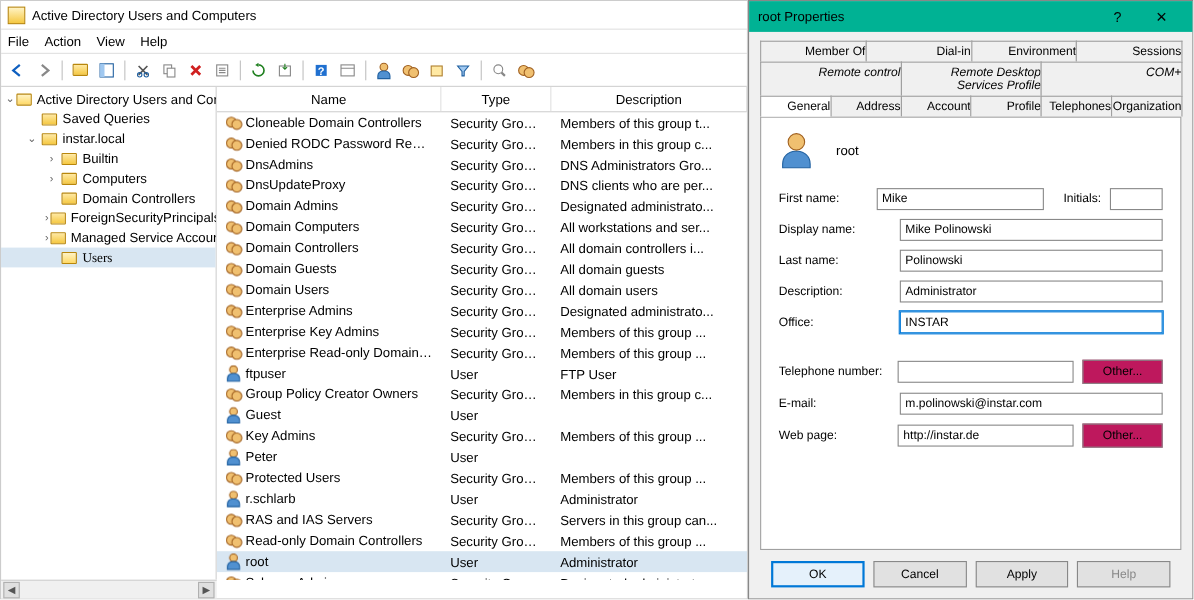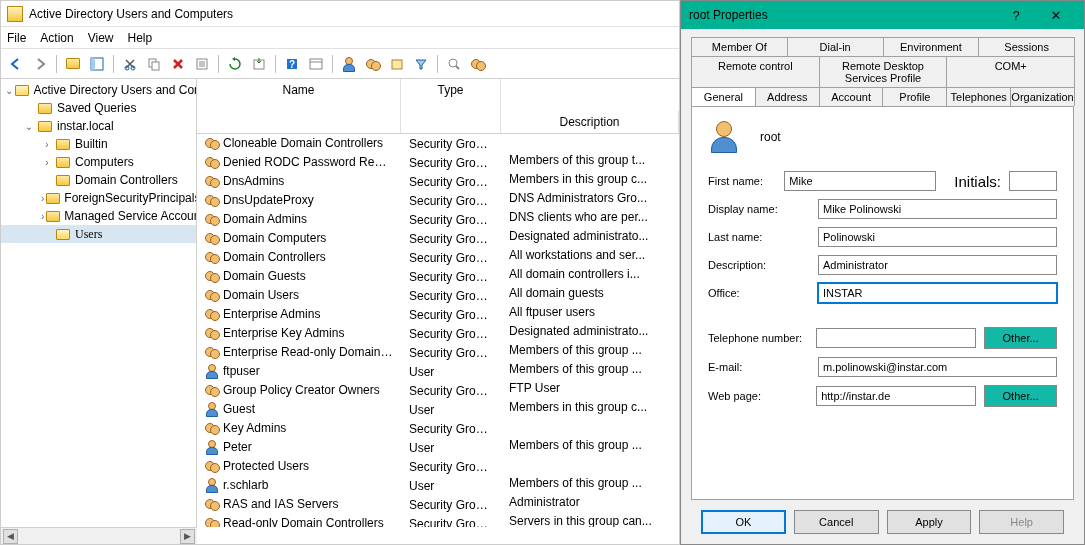--- a/index.html
+++ b/index.html
@@ -23,56 +23,56 @@
 .tree-item .ticon { width: 16px; height: 14px; margin-right: 4px; display: inline-flex; align-items: center; justify-content: center; }
 .tree-item.selected { background: #d8e6f2; font-family: Liberation Serif, serif; }
 .folder-icon { width: 14px; height: 11px; background: linear-gradient(#ffe9a3, #f5c842); border: 1px solid #b8860b; border-radius: 1px; }
 .folder-icon.open { background: linear-gradient(#fff3c4, #ffd966); }
 
 .list-panel { flex: 1; overflow: auto; }
 .list-header { display: flex; background: #fff; border-bottom: 1px solid #d0d0d0; position: sticky; top: 0; }
 .list-header div { padding: 4px 8px; border-right: 1px solid #e0e0e0; font-weight: normal; text-align: center; }
 .col-name { width: 204px; }
 .col-type { width: 100px; }
-.col-desc { flex: 1; margin-top: 32px; }
+.col-desc { flex: 1; }
 .list-row { display: flex; height: 19px; align-items: center; cursor: default; }
 .list-row.selected { background: #d8e6f2; }
 .list-row > div { padding: 0 8px; white-space: nowrap; overflow: hidden; text-overflow: ellipsis; }
 .row-icon { width: 16px; height: 16px; margin-right: 2px; display: inline-flex; vertical-align: middle; }
 .grp-icon { width: 14px; height: 14px; position: relative; }
 .grp-icon::before { content: ""; position: absolute; width: 8px; height: 8px; border-radius: 50%; background: #f0c070; border: 1px solid #a06020; left: 0; top: 2px; }
 .grp-icon::after { content: ""; position: absolute; width: 8px; height: 8px; border-radius: 50%; background: #f0c070; border: 1px solid #a06020; left: 5px; top: 4px; }
 .user-icon { width: 14px; height: 14px; position: relative; }
 .user-icon::before { content: ""; position: absolute; width: 6px; height: 6px; border-radius: 50%; background: #f0c070; border: 1px solid #a06020; left: 3px; top: 0; }
 .user-icon::after { content: ""; position: absolute; width: 10px; height: 6px; border-radius: 5px 5px 0 0; background: #5090d0; border: 1px solid #2060a0; left: 1px; top: 7px; }
 
 
 .dialog { position: absolute; left: 680px; top: 0; width: 405px; height: 545px; background: #f0f0f0; border: 1px solid #888; display: flex; flex-direction: column; }
 .dlg-titlebar { height: 28px; background: #00b294; display: flex; align-items: center; padding: 0 8px; color: #000; }
 .dlg-title { flex: 1; font-size: 12px; }
 .dlg-ctrl { width: 40px; height: 28px; display: flex; align-items: center; justify-content: center; cursor: pointer; font-size: 13px; }
 .dlg-body { flex: 1; padding: 8px 10px 0; display: flex; flex-direction: column; }
 .tab-strip { display: flex; flex-wrap: wrap; font-size: 11px; }
-.tab { border: 1px solid #a0a0a0; border-bottom: none; padding: 3px 0; background: #f0f0f0; text-align: center; cursor: pointer; margin-right: -1px; }
+.tab { border: 1px solid #a0a0a0; border-bottom: none; padding: 3px 0; background: #f0f0f0; text-align: right; cursor: pointer; margin-right: -1px; }
 .tab.row1 { flex: 1; }
-.tab.row2 { flex: 1; }
+.tab.row2 { flex: 1; font-style: italic; }
 .tab.row3 { flex: 1; }
 .tab.active { background: #fff; position: relative; z-index: 2; }
 .tab-content { flex: 1; border: 1px solid #a0a0a0; background: #fff; padding: 14px 16px; }
 .profile-row { display: flex; align-items: center; margin-bottom: 18px; }
 .big-user-icon { width: 32px; height: 32px; margin-right: 20px; position: relative; }
 .big-user-icon::before { content: ""; position: absolute; width: 14px; height: 14px; border-radius: 50%; background: #f0c070; border: 1px solid #a06020; left: 8px; top: 0; }
 .big-user-icon::after { content: ""; position: absolute; width: 24px; height: 14px; border-radius: 12px 12px 0 0; background: #5090d0; border: 1px solid #2060a0; left: 3px; top: 16px; }
 .form-row { display: flex; align-items: center; margin-bottom: 8px; }
 .form-label { width: 110px; font-size: 11px; }
 .form-input { flex: 1; height: 20px; border: 1px solid #888; padding: 0 4px; font-size: 11px; font-family: inherit; }
 .form-input.short { flex: 0 0 148px; }
-.initials-label { margin: 0 8px 0 18px; font-size: 15px; }
+.initials-label { margin: 0 8px 0 18px; font-size: 11px; }
 .initials-input { width: 48px; height: 20px; border: 1px solid #888; padding: 0 4px; font-size: 11px; }
-.other-btn { width: 74px; height: 22px; margin-left: 8px; font-size: 11px; background: #14b8a6; border: 1px solid #888; cursor: pointer; }
+.other-btn { width: 74px; height: 22px; margin-left: 8px; font-size: 11px; background: #be185d; border: 1px solid #888; cursor: pointer; }
 .focus-field { border: 1px solid #0078d7; outline: 1px solid #0078d7; }
 .dlg-buttons { display: flex; justify-content: flex-end; gap: 8px; padding: 10px; }
 .dlg-btn { width: 94px; height: 24px; font-size: 11px; border: 1px solid #888; background: #e1e1e1; cursor: pointer; }
 .dlg-btn.default { border: 2px solid #0078d7; background: #e5f1fb; }
 .dlg-btn:disabled { color: #888; }
 .hscrollbar { height: 17px; border-top: 1px solid #d0d0d0; background: #f0f0f0; display:flex; align-items:center; justify-content:space-between; padding:0 2px;}
 .hscrollbar .arr { width:15px; height:15px; background:#e0e0e0; border:1px solid #b0b0b0; display:flex; align-items:center; justify-content:center; font-size:9px; color:#555;}
 </style>
 </head>
 <body>
@@ -321,21 +321,21 @@
                 <span class="grp-icon"></span>
               </span><span>Domain Guests</span></div>
             <div class="col-type">Security Group...</div>
             <div class="col-desc">All domain guests</div>
           </div>
           <div class="list-row">
             <div class="col-name"><span class="row-icon">
                 <span class="grp-icon"></span>
               </span><span>Domain Users</span></div>
             <div class="col-type">Security Group...</div>
-            <div class="col-desc">All ftpuser users</div>
+            <div class="col-desc">All domain users</div>
           </div>
           <div class="list-row">
             <div class="col-name"><span class="row-icon">
                 <span class="grp-icon"></span>
               </span><span>Enterprise Admins</span></div>
             <div class="col-type">Security Group...</div>
             <div class="col-desc">Designated administrato...</div>
           </div>
           <div class="list-row">
             <div class="col-name"><span class="row-icon">

